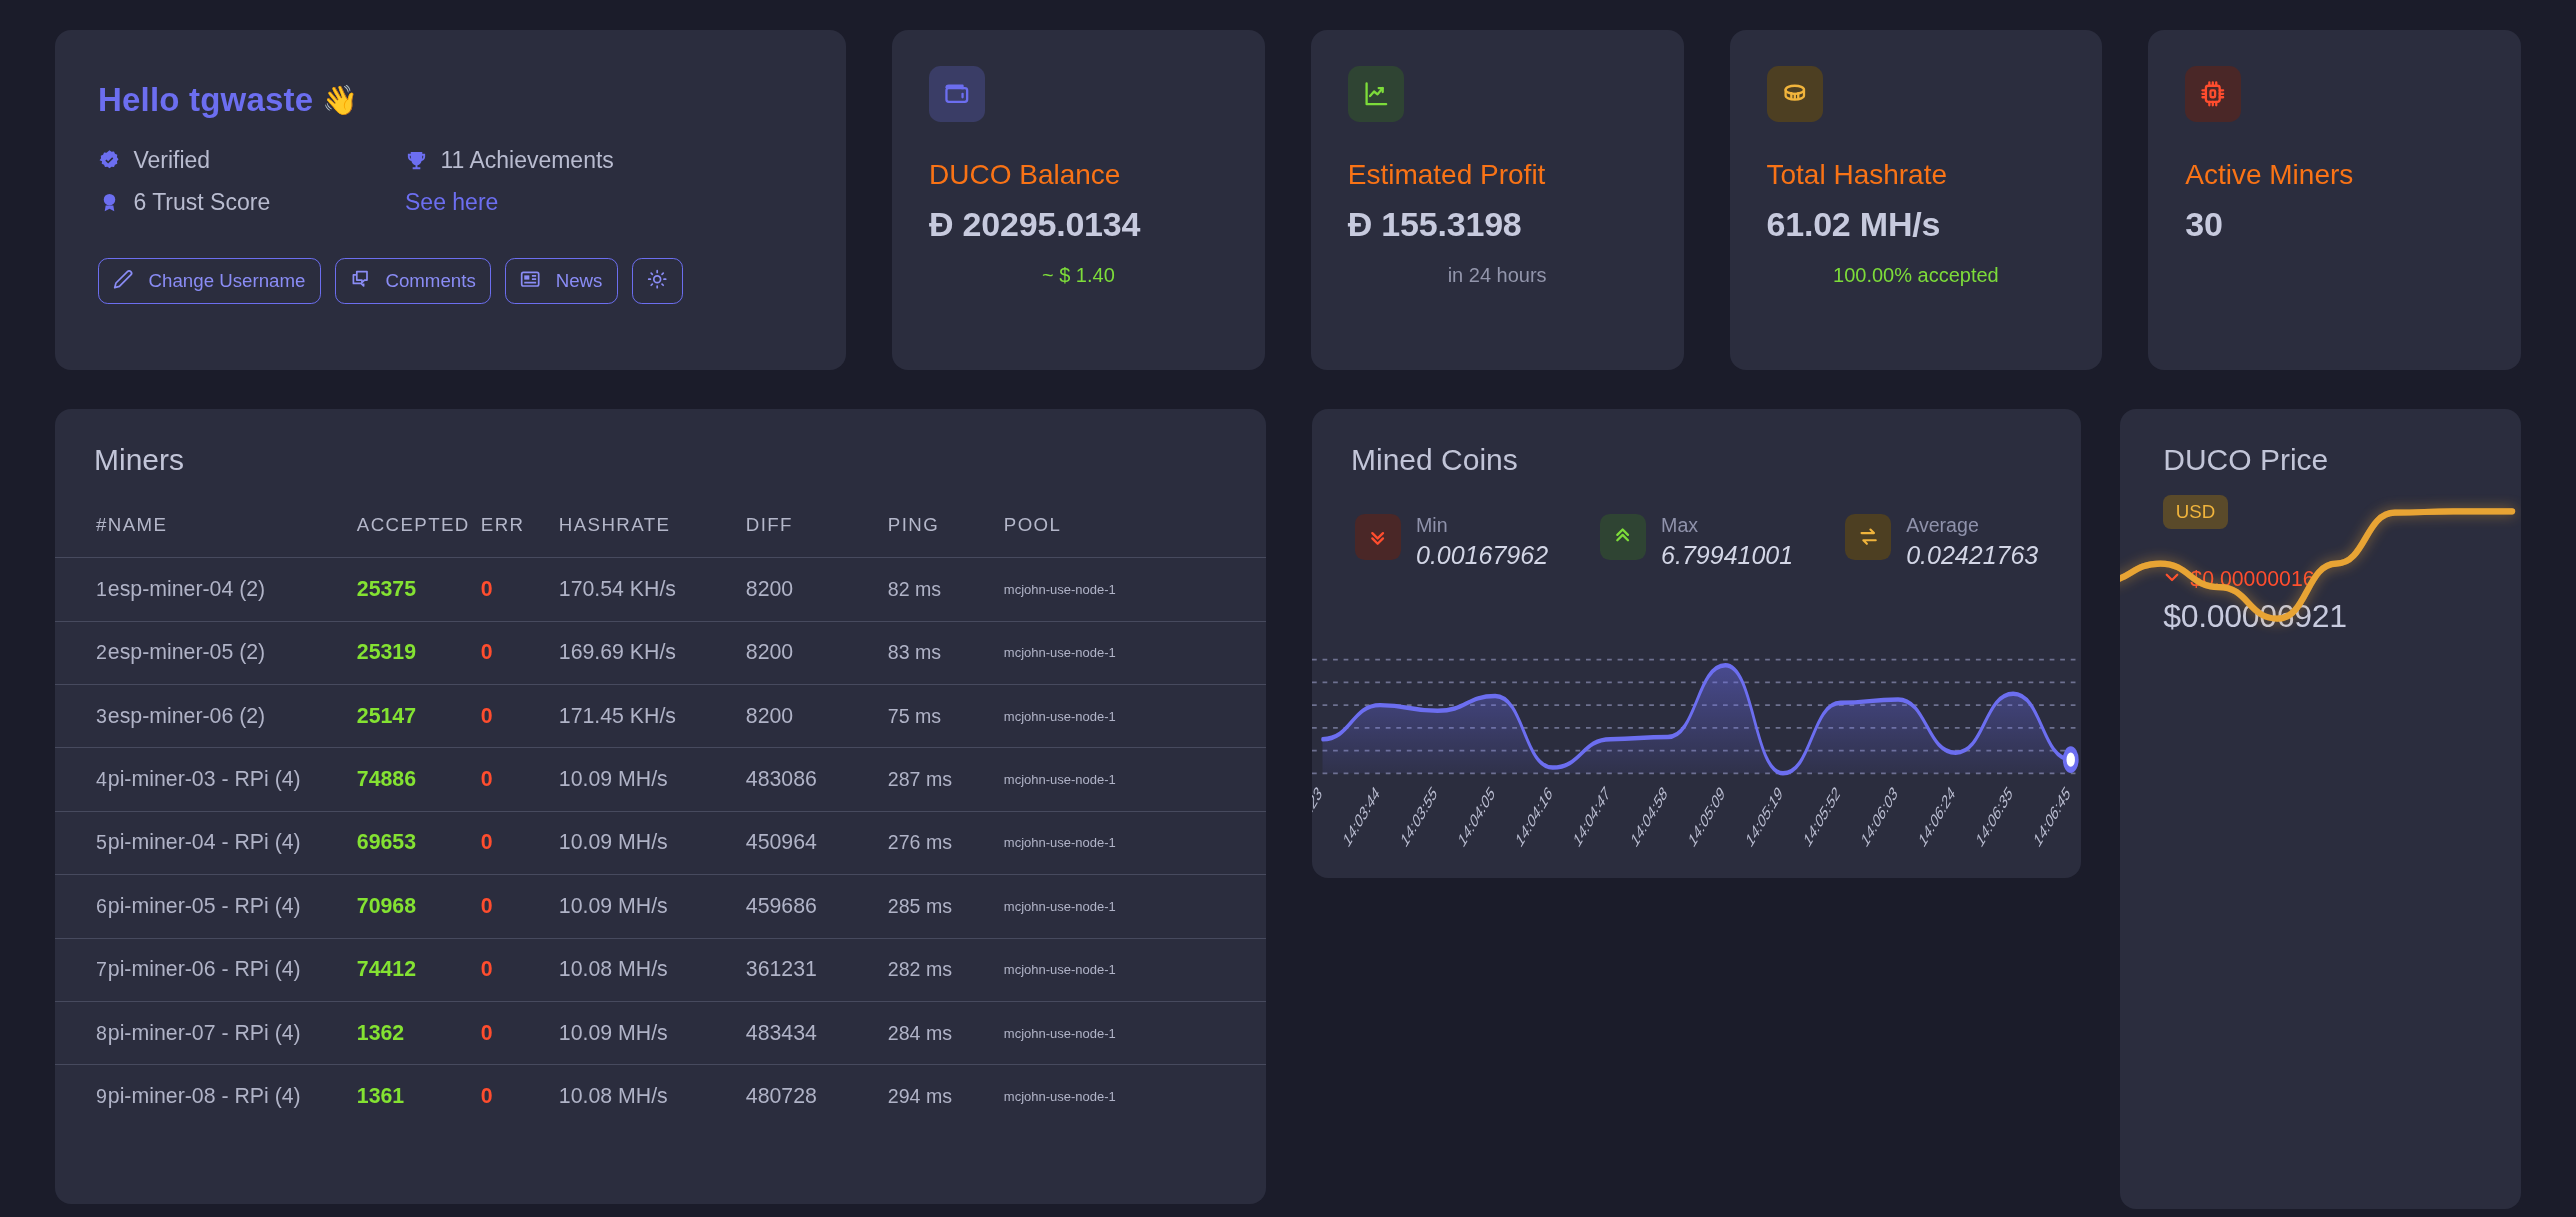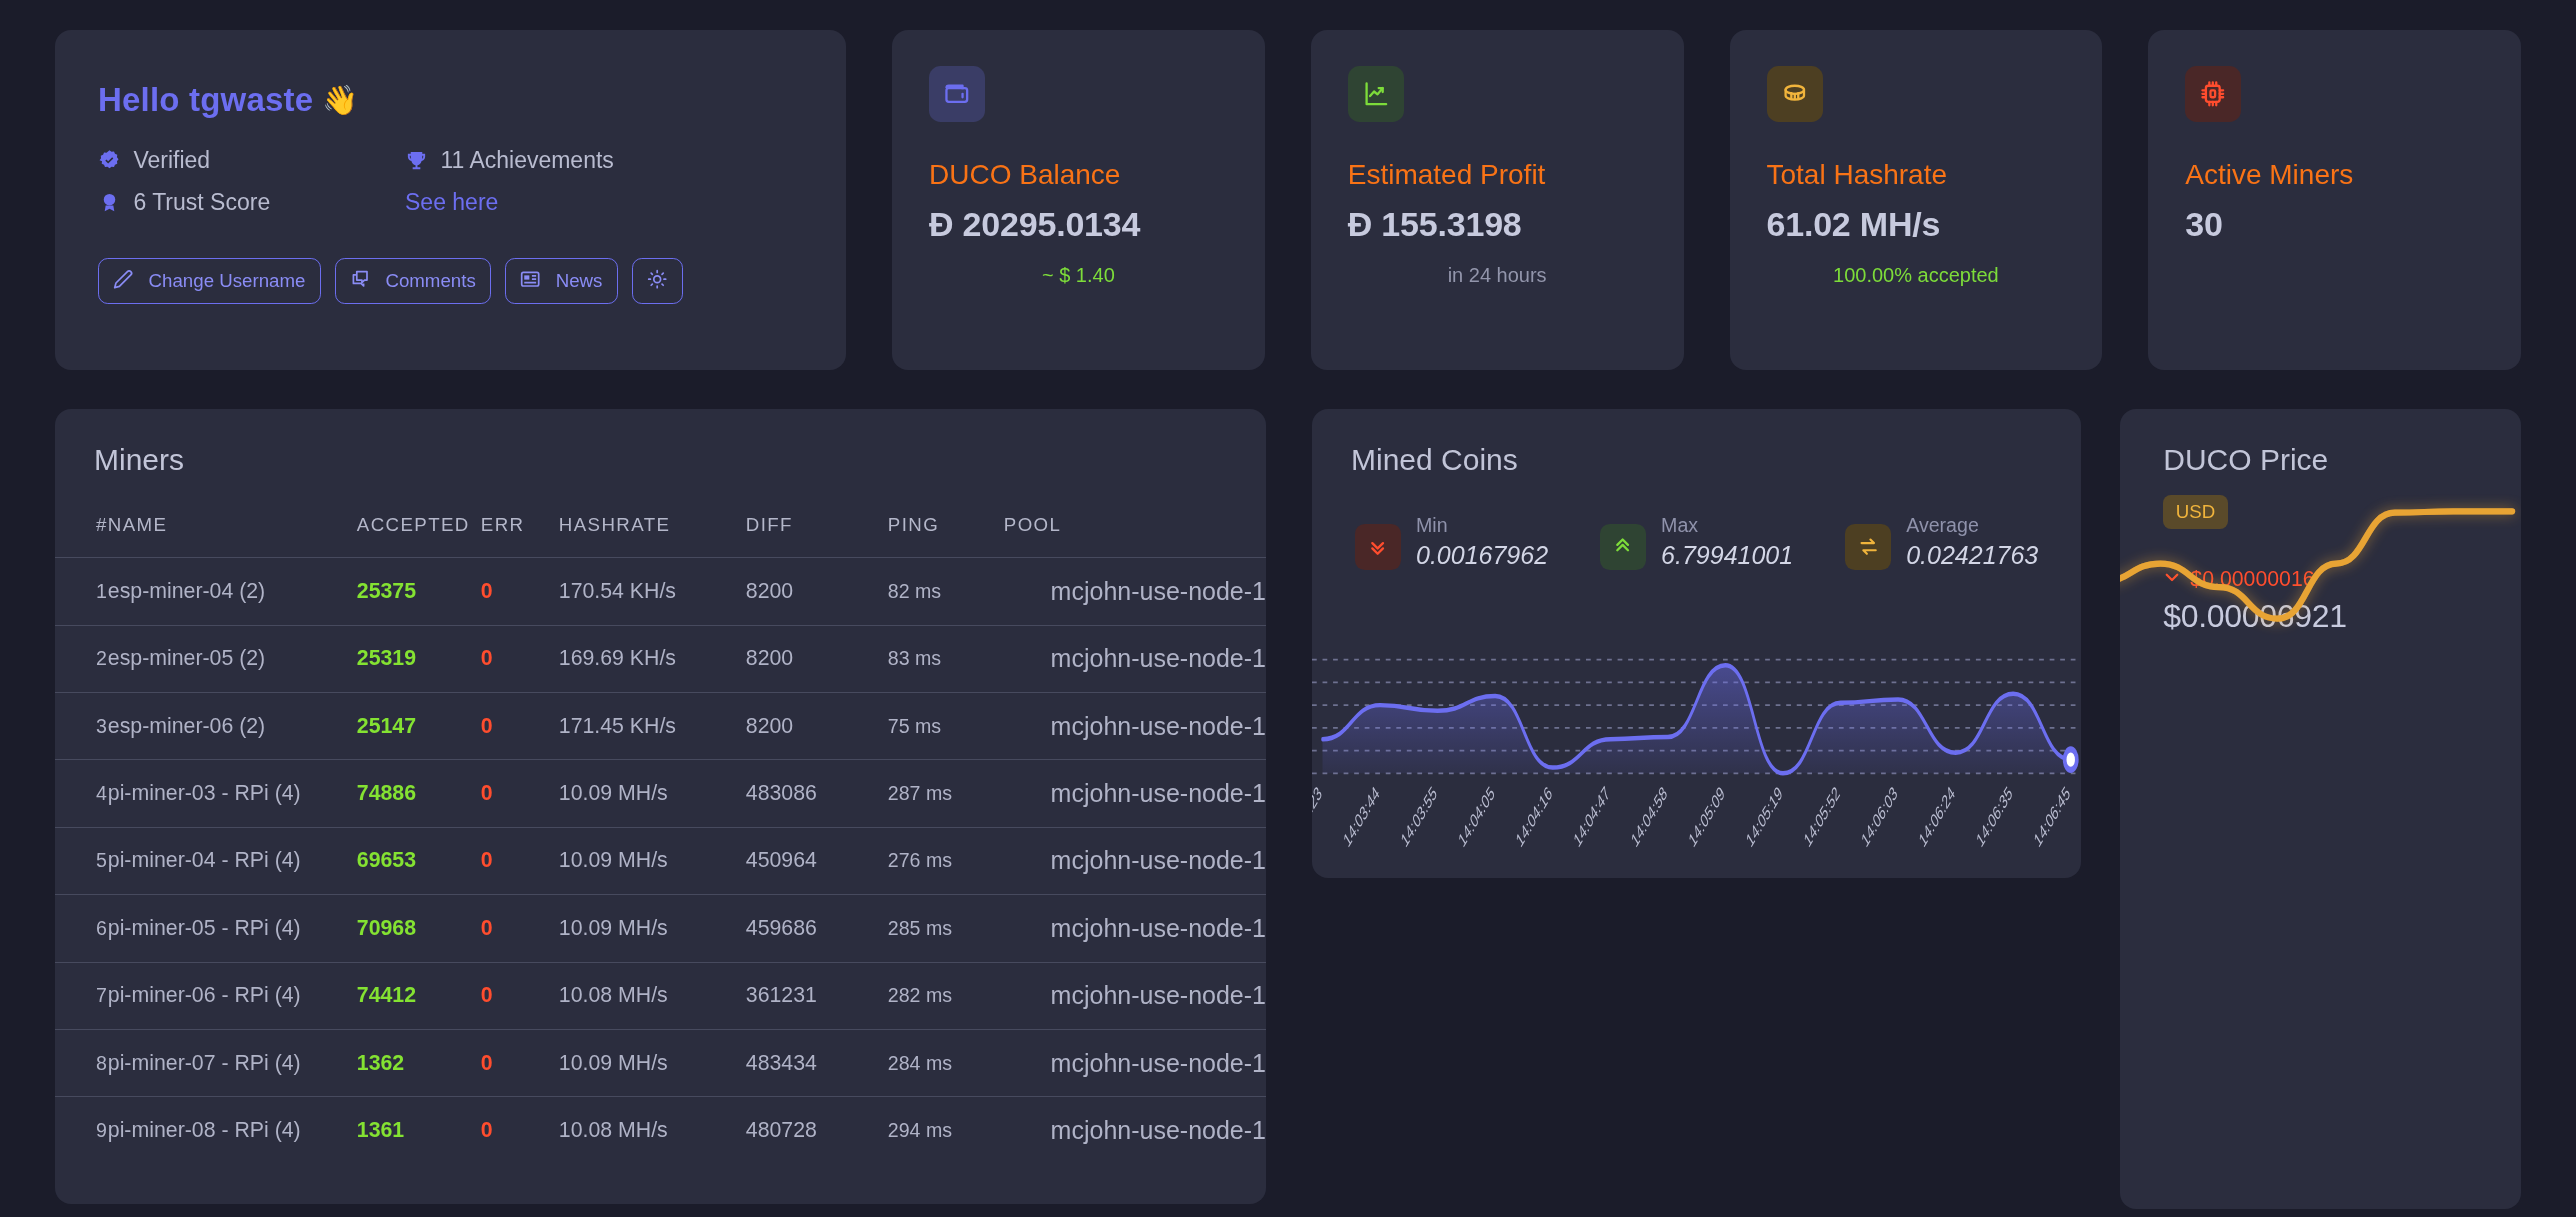--- a/index.html
+++ b/index.html
@@ -163,21 +163,21 @@
     font-size: 21.3px;
     color: #b0b3c7;
     padding: 18.7px 0;
     border-top: 1.3px solid #474a5e;
     white-space: nowrap;
   }
   tbody td:first-child { padding-left: 41px; font-size: 19.6px; }
   td.accepted { color: #84e232; font-weight: 700; }
   td.err { color: #ff4d2e; font-weight: 700; }
   td.ping { font-size: 19.6px; }
-  td.pool { font-size: 25px; text-align: right; }
+  td.pool { font-size: 13px; }
   .col-idx   { width: 46px; }
   .col-name  { width: 249px; }
   .col-acc   { width: 124px; }
   .col-err   { width: 78px; }
   .col-hash  { width: 187px; }
   .col-diff  { width: 142px; }
   .col-ping  { width: 116px; }
 
   
   .right-col {
@@ -196,21 +196,21 @@
   }
   .mmm-row {
     display: flex;
     gap: 52px;
     padding: 0 43px;
     margin-top: 32px;
   }
   .mmm {
     display: flex;
     gap: 15px;
-    align-items: flex-end;
+    align-items: flex-start;
   }
   .mmm-ic {
     width: 46px; height: 46px;
     border-radius: 9.8px;
     display: flex; align-items: center; justify-content: center;
     flex: 0 0 46px;
   }
   .mmm-ic svg { width: 21.3px; height: 21.3px; }
   .mmm-lab { font-size: 19.6px; color: #8f92ab; margin-bottom: 3.6px; }
   .mmm-val { font-size: 25px; color: #d3d6e6; font-style: italic; }

